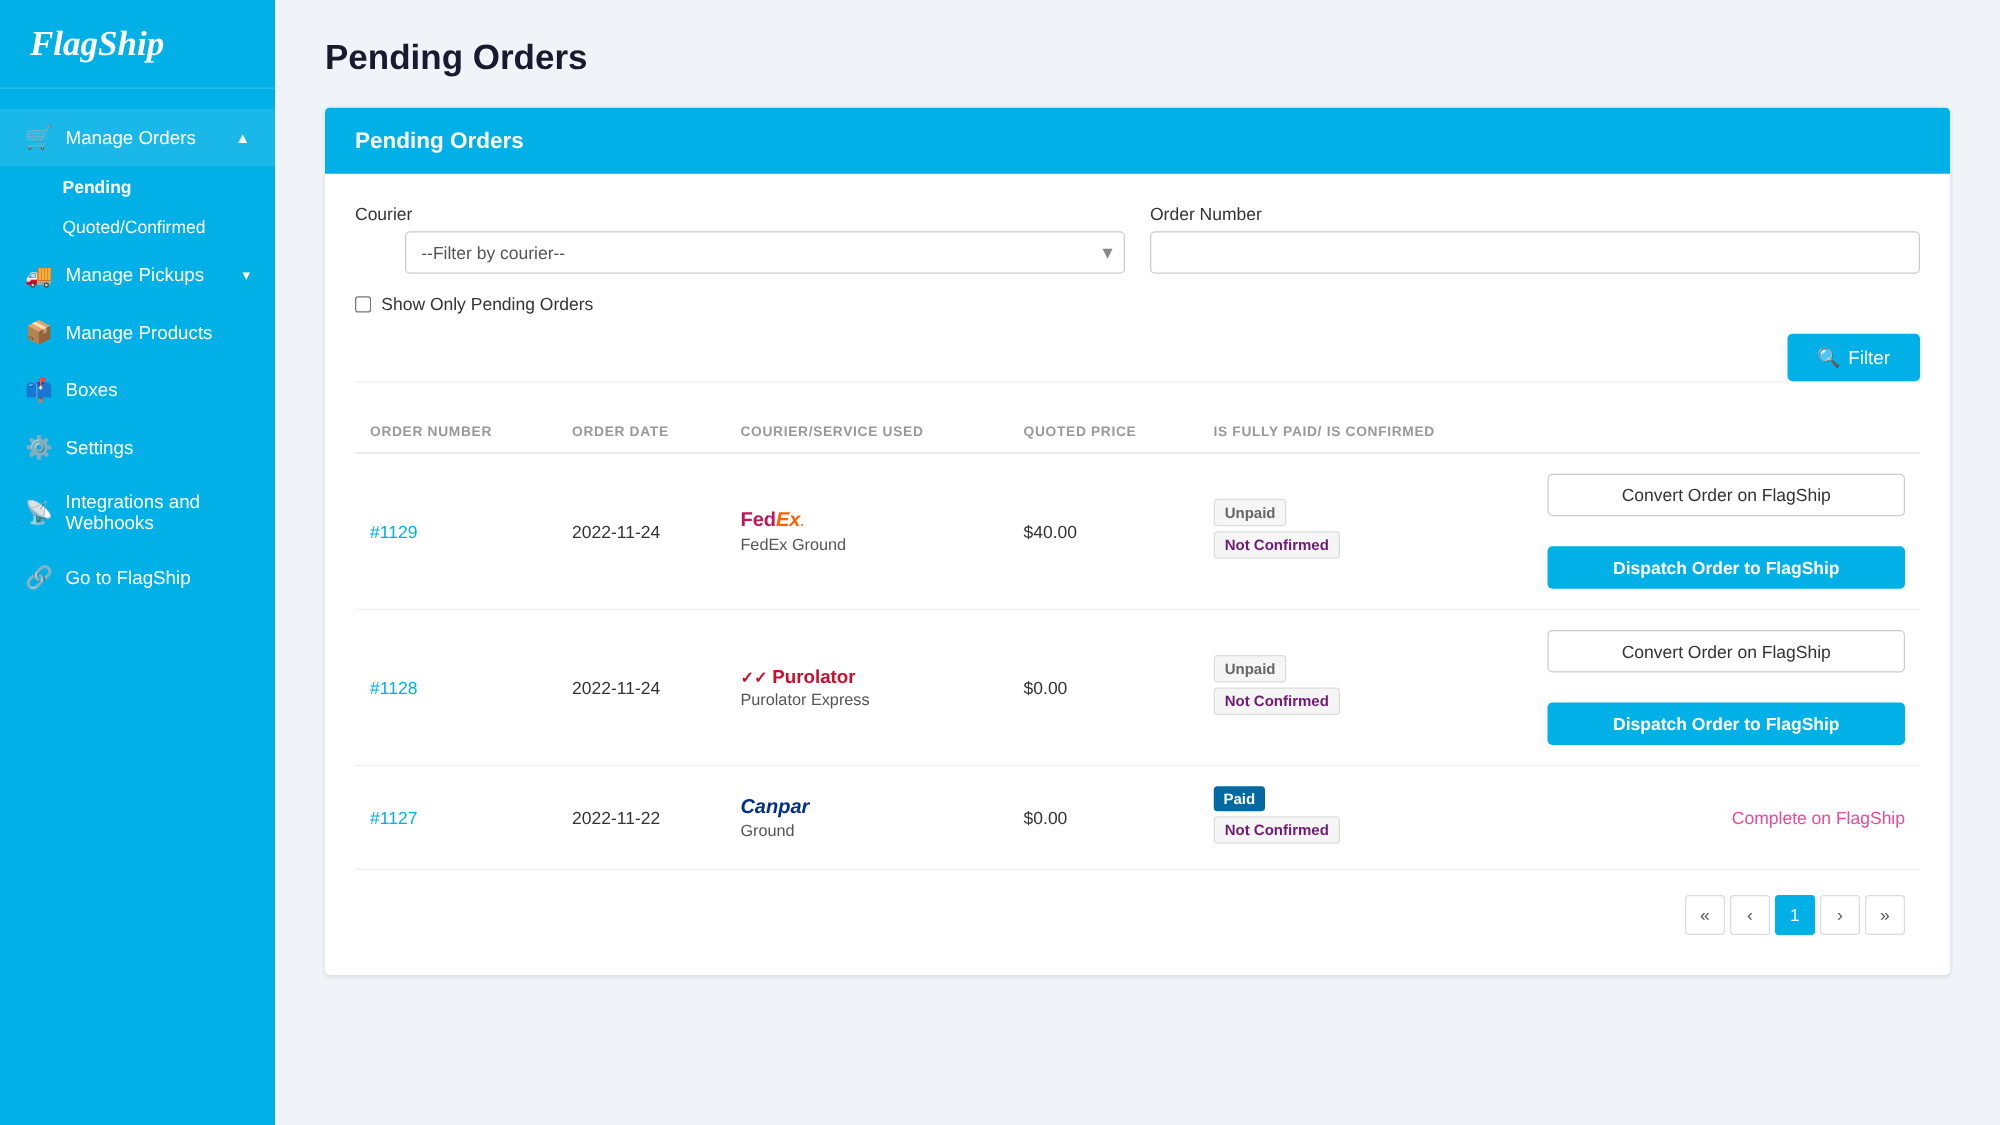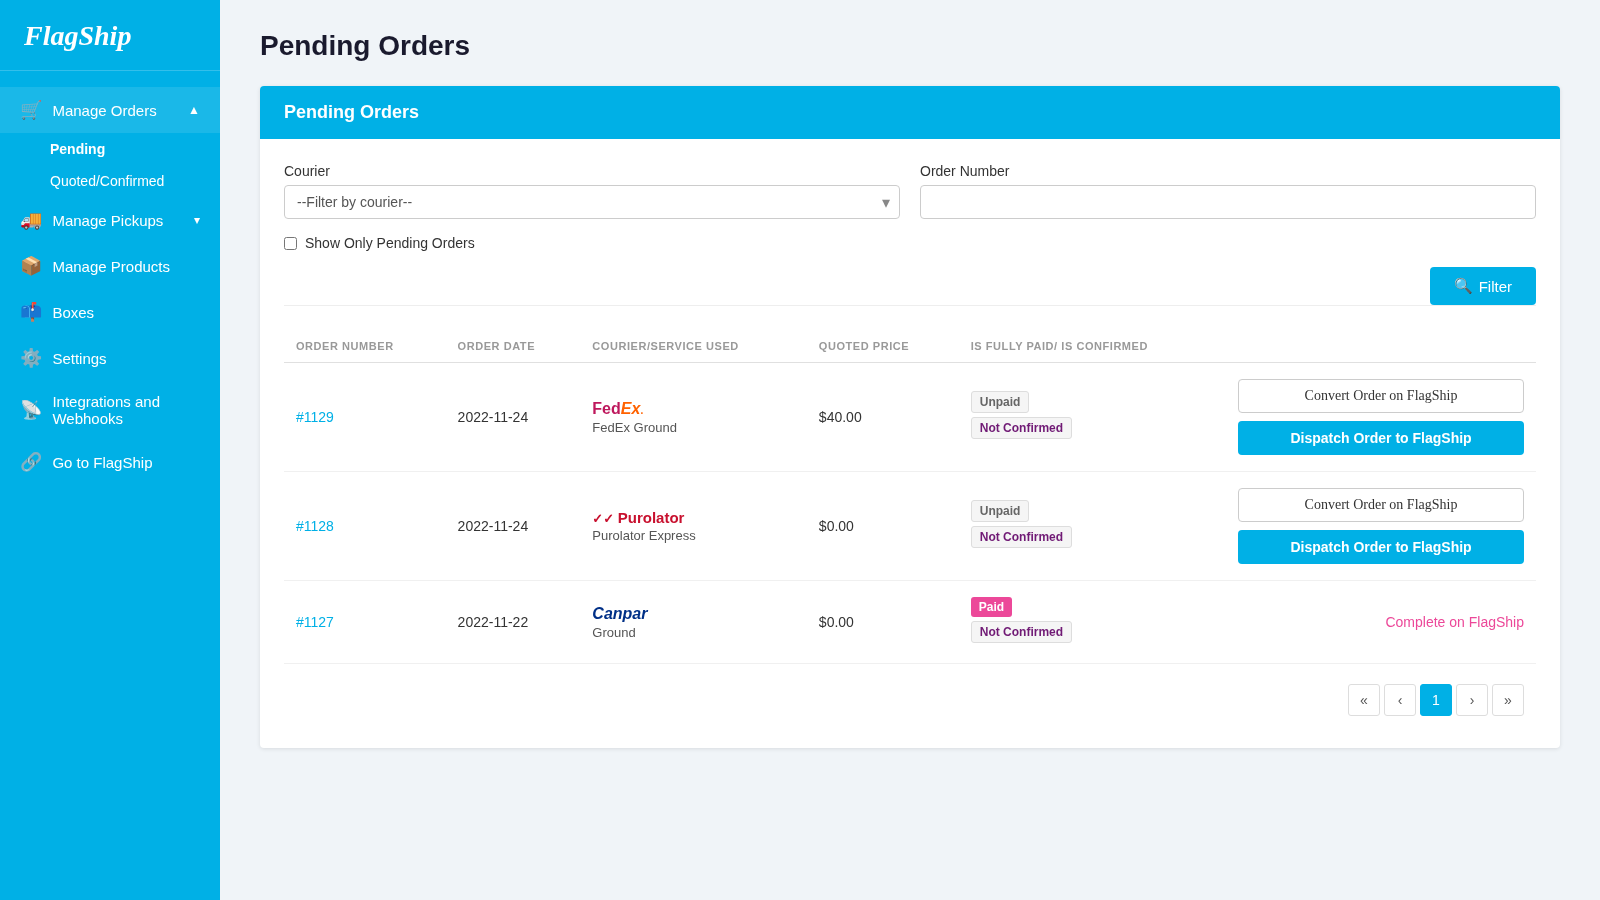--- a/index.html
+++ b/index.html
@@ -97,21 +97,21 @@
       width: 100%;
       cursor: pointer;
     }
     .filter-input {
       padding: 8px 12px;
       border: 1px solid #ccc;
       border-radius: 4px;
       font-size: 14px;
       width: 100%;
     }
-    .select-wrapper { position: relative; }
+    .select-wrapper { position: relative; margin-left: 40px; }
     .select-wrapper::after { content: '▾'; position: absolute; right: 10px; top: 50%; transform: translateY(-50%); color: #888; pointer-events: none; }
 
     .checkbox-row { display: flex; align-items: center; gap: 8px; margin-top: 16px; }
     .checkbox-row input { cursor: pointer; }
     .checkbox-label { font-size: 14px; color: #333; }
 
     .filter-btn-row { display: flex; justify-content: flex-end; margin-top: 16px; }
     .filter-btn {
       background: #00b0e6;
       color: white;
@@ -155,37 +155,36 @@
 
     .badge {
       display: inline-block;
       padding: 3px 8px;
       border-radius: 3px;
       font-size: 12px;
       font-weight: 600;
       margin-bottom: 4px;
     }
     .badge-unpaid { background: #f5f5f5; color: #666; border: 1px solid #ddd; }
-    .badge-paid { background: #ec4899; color: white; text-align: right; }
+    .badge-paid { background: #0369a1; color: white; text-align: right; }
     .badge-not-confirmed { background: #f5f5f5; color: #701a75; border: 1px solid #ddd; }
 
     .action-cell { text-align: right; min-width: 220px; }
     .convert-btn {
       display: block;
       width: 100%;
       padding: 8px 14px;
       border: 1px solid #ccc;
       background: white;
       color: #333;
       border-radius: 4px;
       font-size: 14px;
       cursor: pointer;
-      margin-bottom: 8px;
+      margin-bottom: 24px;
       text-align: center;
-      font-family: Liberation Serif, serif;
     }
     .dispatch-btn {
       display: block;
       width: 100%;
       padding: 9px 14px;
       background: #00b0e6;
       color: white;
       border: none;
       border-radius: 4px;
       font-size: 14px;

